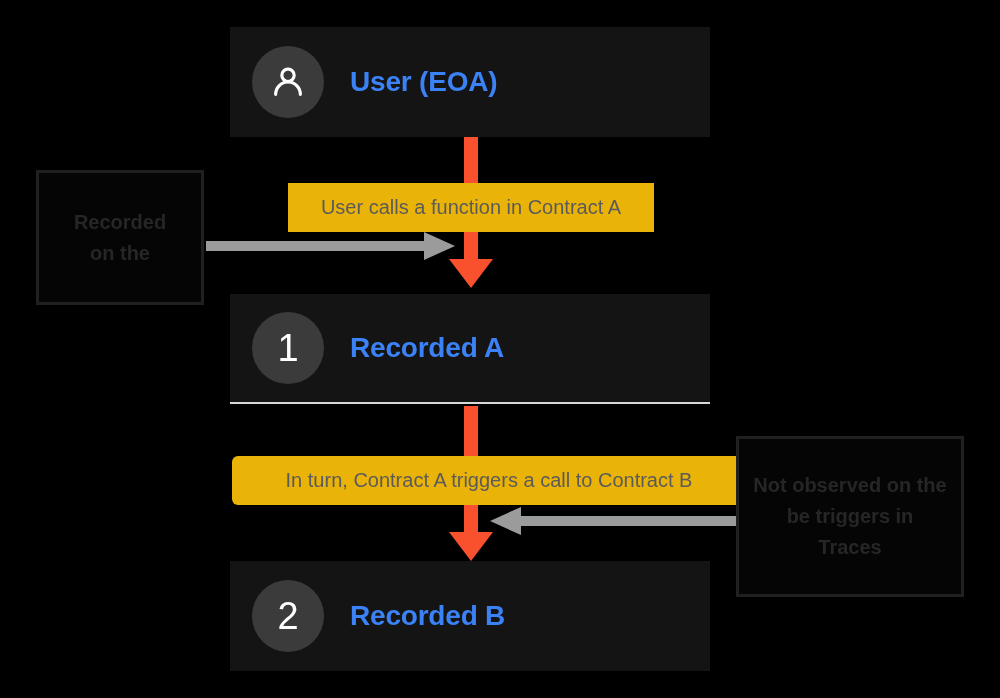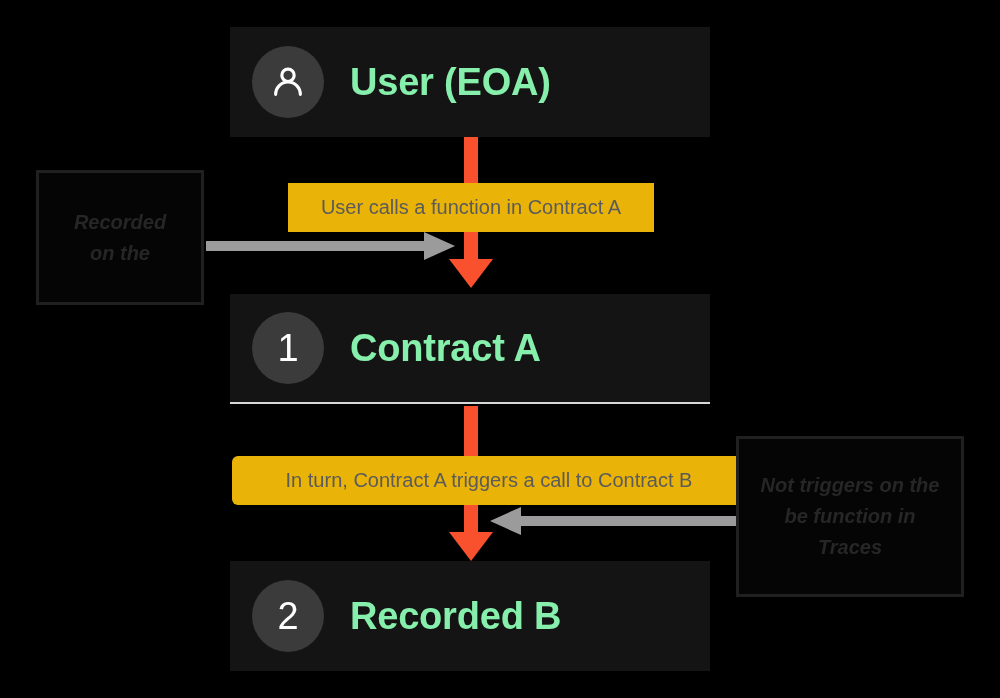--- a/index.html
+++ b/index.html
@@ -48,22 +48,22 @@
     flex: 0 0 auto;
     color: #ffffff;
     font-size: 38px;
     font-weight: 400;
     line-height: 1;
   }
   .node-badge svg { display: block; }
 
   .node-label {
     margin-left: 26px;
-    color: #86efac;
-    font-size: 38px;
+    color: #3b82f6;
+    font-size: 28px;
     font-weight: 700;
     letter-spacing: -0.2px;
     white-space: nowrap;
   }
 
   
   .edge-label {
     position: absolute;
     background: #eab308;
     color: #5b5b5b;
@@ -90,21 +90,21 @@
     justify-content: center;
     text-align: center;
     color: #262626;
     font-size: 20px;
     font-weight: 700;
     line-height: 1.55;
     padding: 6px 10px;
   }
   .annotation.annotation-left  { left: 36px;  top: 170px; width: 168px; height: 135px; }
   .annotation.annotation-right { left: 736px; top: 436px; width: 228px; height: 161px; }
-  .annotation span { display: block; font-style: italic; }
+  .annotation span { display: block; }
 
   
   #arrows { position: absolute; inset: 0; pointer-events: none; }
 </style>
 </head>
 <body>
 
 <div id="canvas">
 
   <svg id="arrows" viewBox="0 0 1000 698" width="1000" height="698">
@@ -133,34 +133,34 @@
         <path d="M4.6 19.4a7.4 7.4 0 0 1 14.8 0" fill="none" stroke="#ffffff" stroke-width="1.9" stroke-linecap="round"></path>
       </svg>
     </div>
     <div class="node-label">User (EOA)</div>
   </div>
 
   <div class="edge-label label-1">User calls a function in Contract A</div>
 
   <div class="node node-contract-a">
     <div class="node-badge">1</div>
-    <div class="node-label">Contract A</div>
+    <div class="node-label">Recorded A</div>
   </div>
 
   <div class="edge-label label-2">In turn, Contract A triggers a call to Contract B</div>
 
   <div class="node node-contract-b">
     <div class="node-badge">2</div>
     <div class="node-label">Recorded B</div>
   </div>
 
   <div class="annotation annotation-left">
     <span>Recorded</span>
     <span>on the</span>
   </div>
 
   <div class="annotation annotation-right">
-    <span>Not triggers on the</span>
-    <span>be function in</span>
+    <span>Not observed on the</span>
+    <span>be triggers in</span>
     <span>Traces</span>
   </div>
 
 </div>
 
 </body></html>

